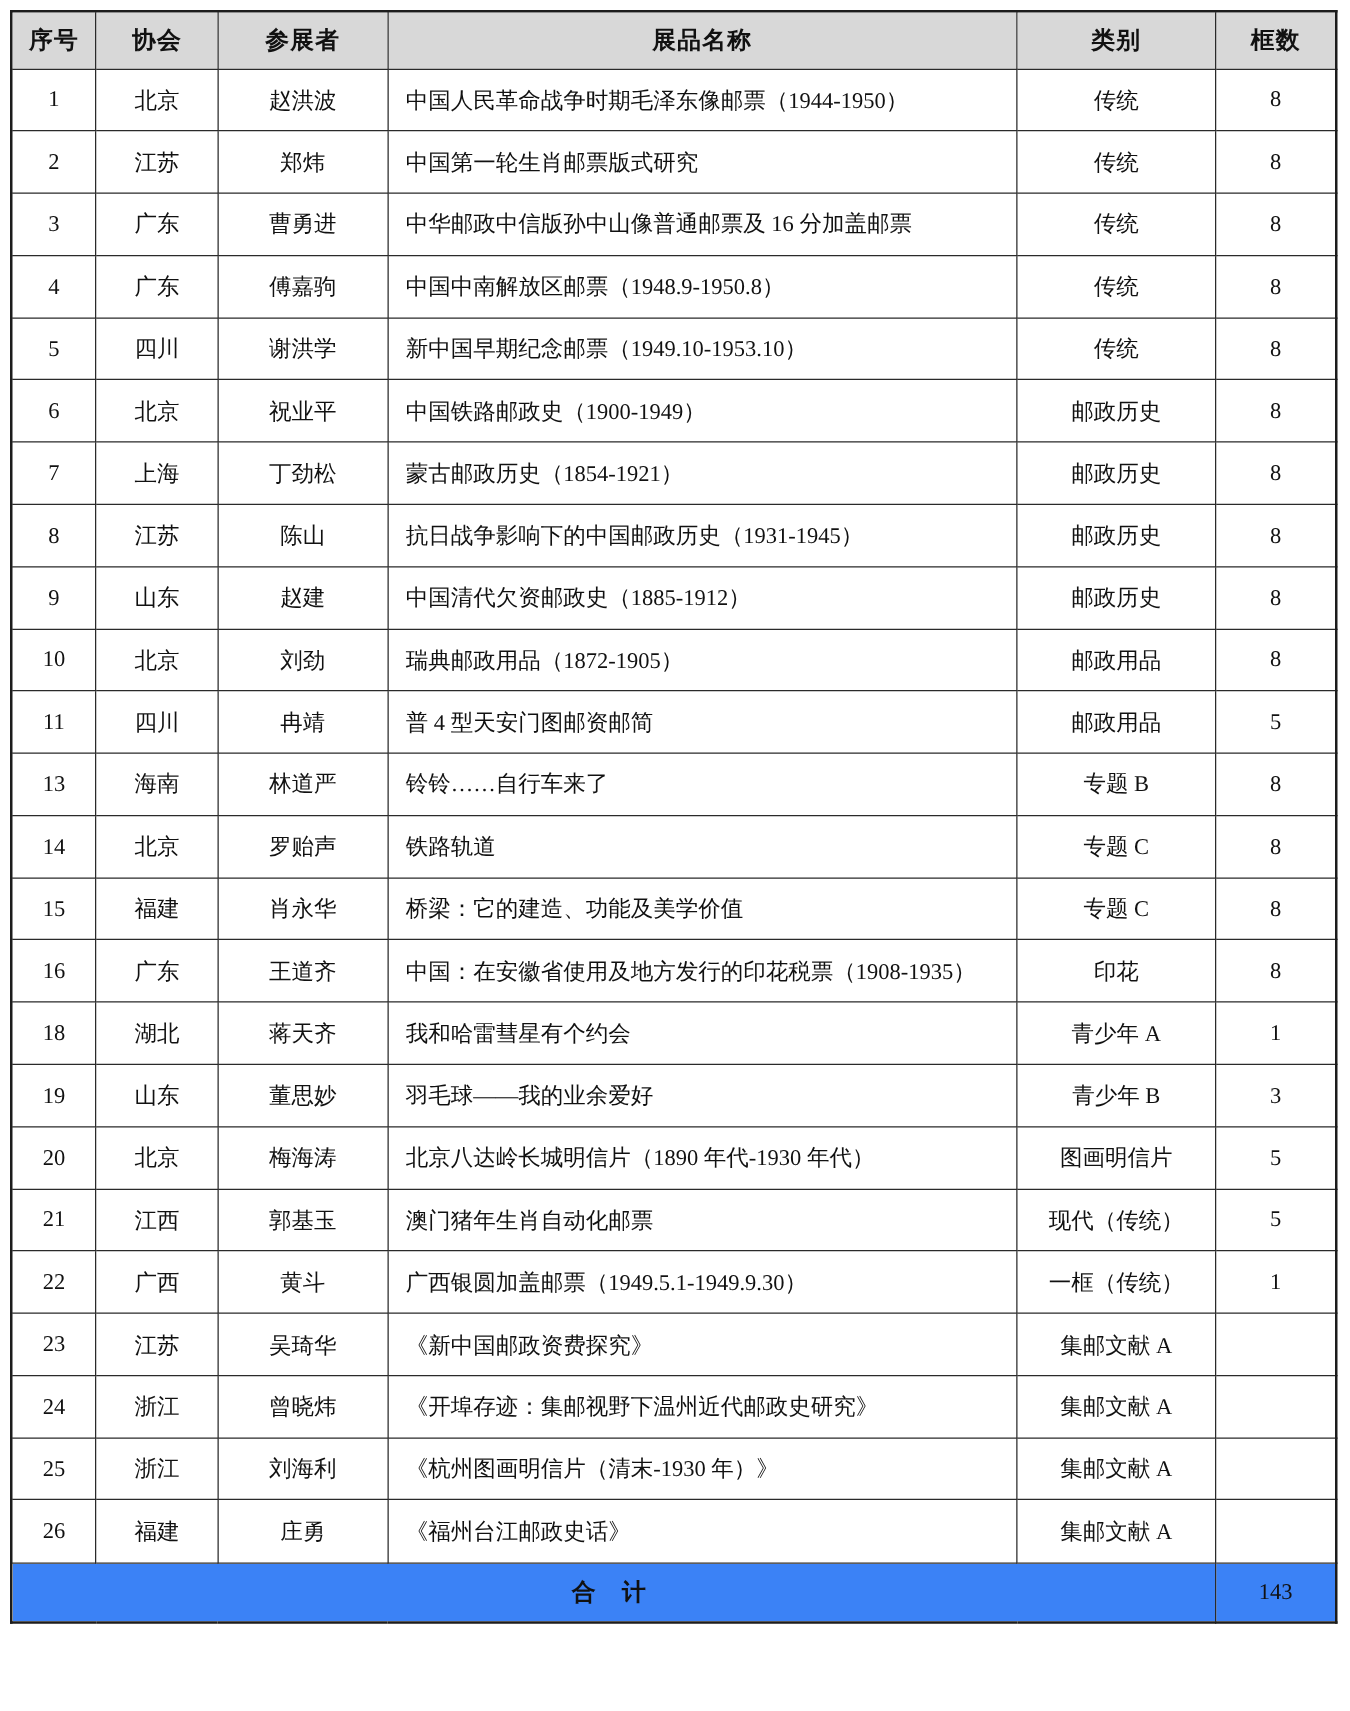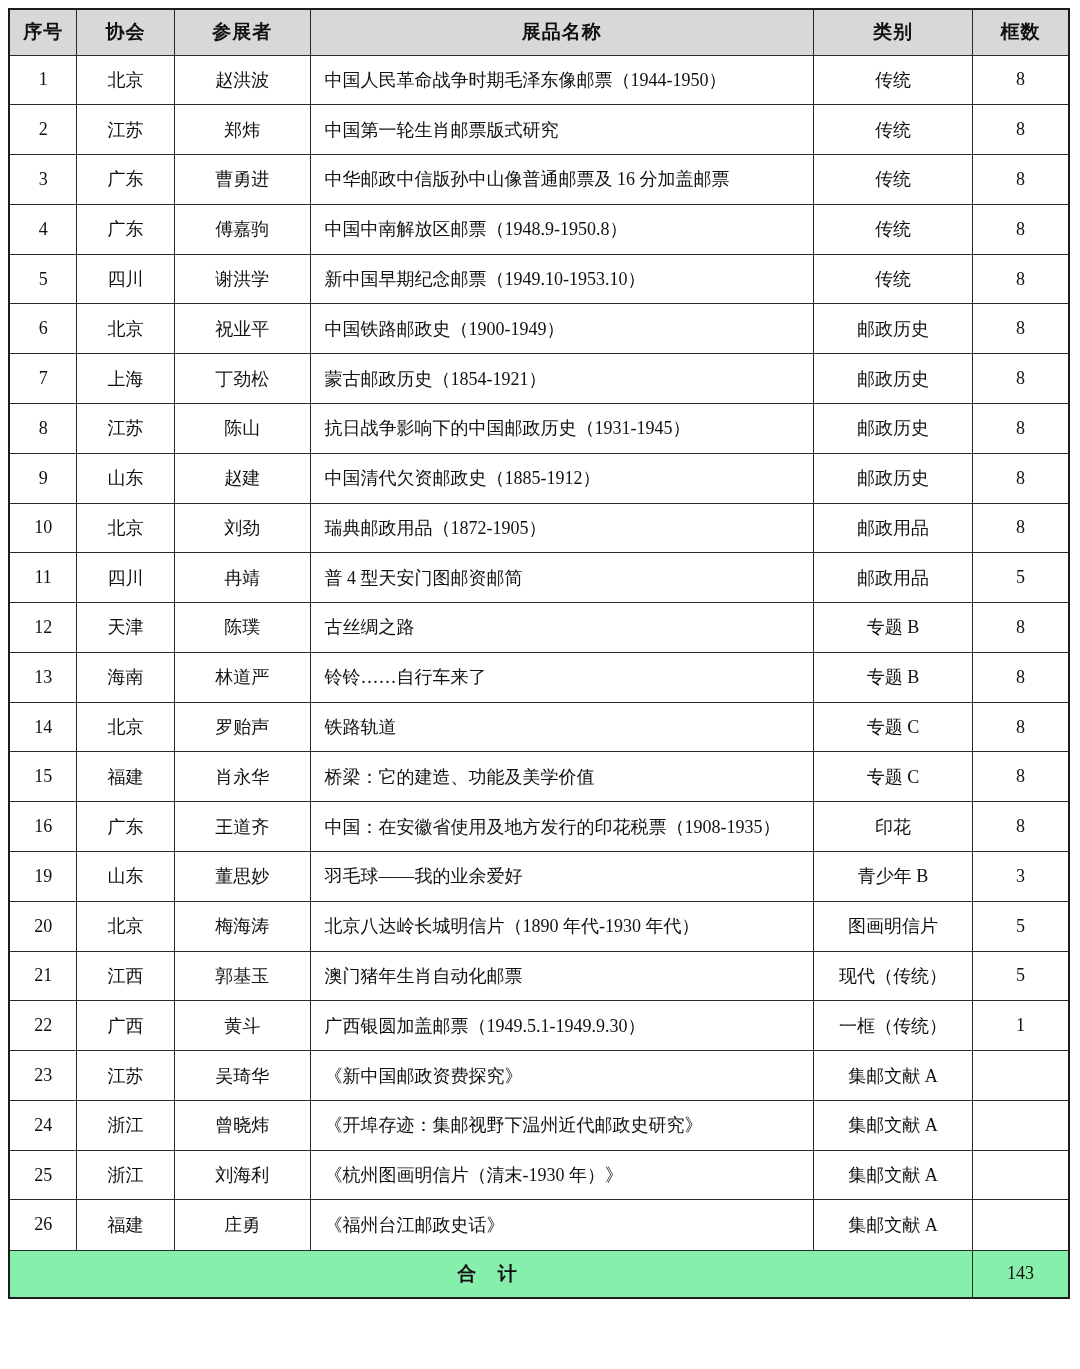--- a/index.html
+++ b/index.html
@@ -47,21 +47,21 @@
   }
   tbody td.col-name {
     text-align: left;
     padding-left: 14px;
   }
   tbody td.col-num,
   tbody td.col-frames {
     font-family: "Liberation Serif", "DejaVu Serif", serif;
   }
   tfoot td {
-    background: #86efac;
+    background: #3b82f6;
     height: 48px;
     font-size: 19px;
     text-align: center;
   }
   tfoot td.total-label {
     font-family: "Liberation Sans", "DejaVu Sans", sans-serif;
     font-weight: bold;
     letter-spacing: 8px;
   }
   tfoot td.total-value {
@@ -178,28 +178,20 @@
         </tr>
         <tr>
           <td class="col-num">11</td>
           <td class="col-society">四川</td>
           <td class="col-exhibitor">冉靖</td>
           <td class="col-name">普 4 型天安门图邮资邮简</td>
           <td class="col-category">邮政用品</td>
           <td class="col-frames">5</td>
         </tr>
         <tr>
-          <td class="col-num">12</td>
-          <td class="col-society">天津</td>
-          <td class="col-exhibitor">陈璞</td>
-          <td class="col-name">古丝绸之路</td>
-          <td class="col-category">专题 B</td>
-          <td class="col-frames">8</td>
-        </tr>
-        <tr>
           <td class="col-num">13</td>
           <td class="col-society">海南</td>
           <td class="col-exhibitor">林道严</td>
           <td class="col-name">铃铃……自行车来了</td>
           <td class="col-category">专题 B</td>
           <td class="col-frames">8</td>
         </tr>
         <tr>
           <td class="col-num">14</td>
           <td class="col-society">北京</td>
@@ -216,20 +208,28 @@
           <td class="col-category">专题 C</td>
           <td class="col-frames">8</td>
         </tr>
         <tr>
           <td class="col-num">16</td>
           <td class="col-society">广东</td>
           <td class="col-exhibitor">王道齐</td>
           <td class="col-name">中国：在安徽省使用及地方发行的印花税票（1908-1935）</td>
           <td class="col-category">印花</td>
           <td class="col-frames">8</td>
+        </tr>
+        <tr>
+          <td class="col-num">18</td>
+          <td class="col-society">湖北</td>
+          <td class="col-exhibitor">蒋天齐</td>
+          <td class="col-name">我和哈雷彗星有个约会</td>
+          <td class="col-category">青少年 A</td>
+          <td class="col-frames">1</td>
         </tr>
         <tr>
           <td class="col-num">19</td>
           <td class="col-society">山东</td>
           <td class="col-exhibitor">董思妙</td>
           <td class="col-name">羽毛球——我的业余爱好</td>
           <td class="col-category">青少年 B</td>
           <td class="col-frames">3</td>
         </tr>
         <tr>

